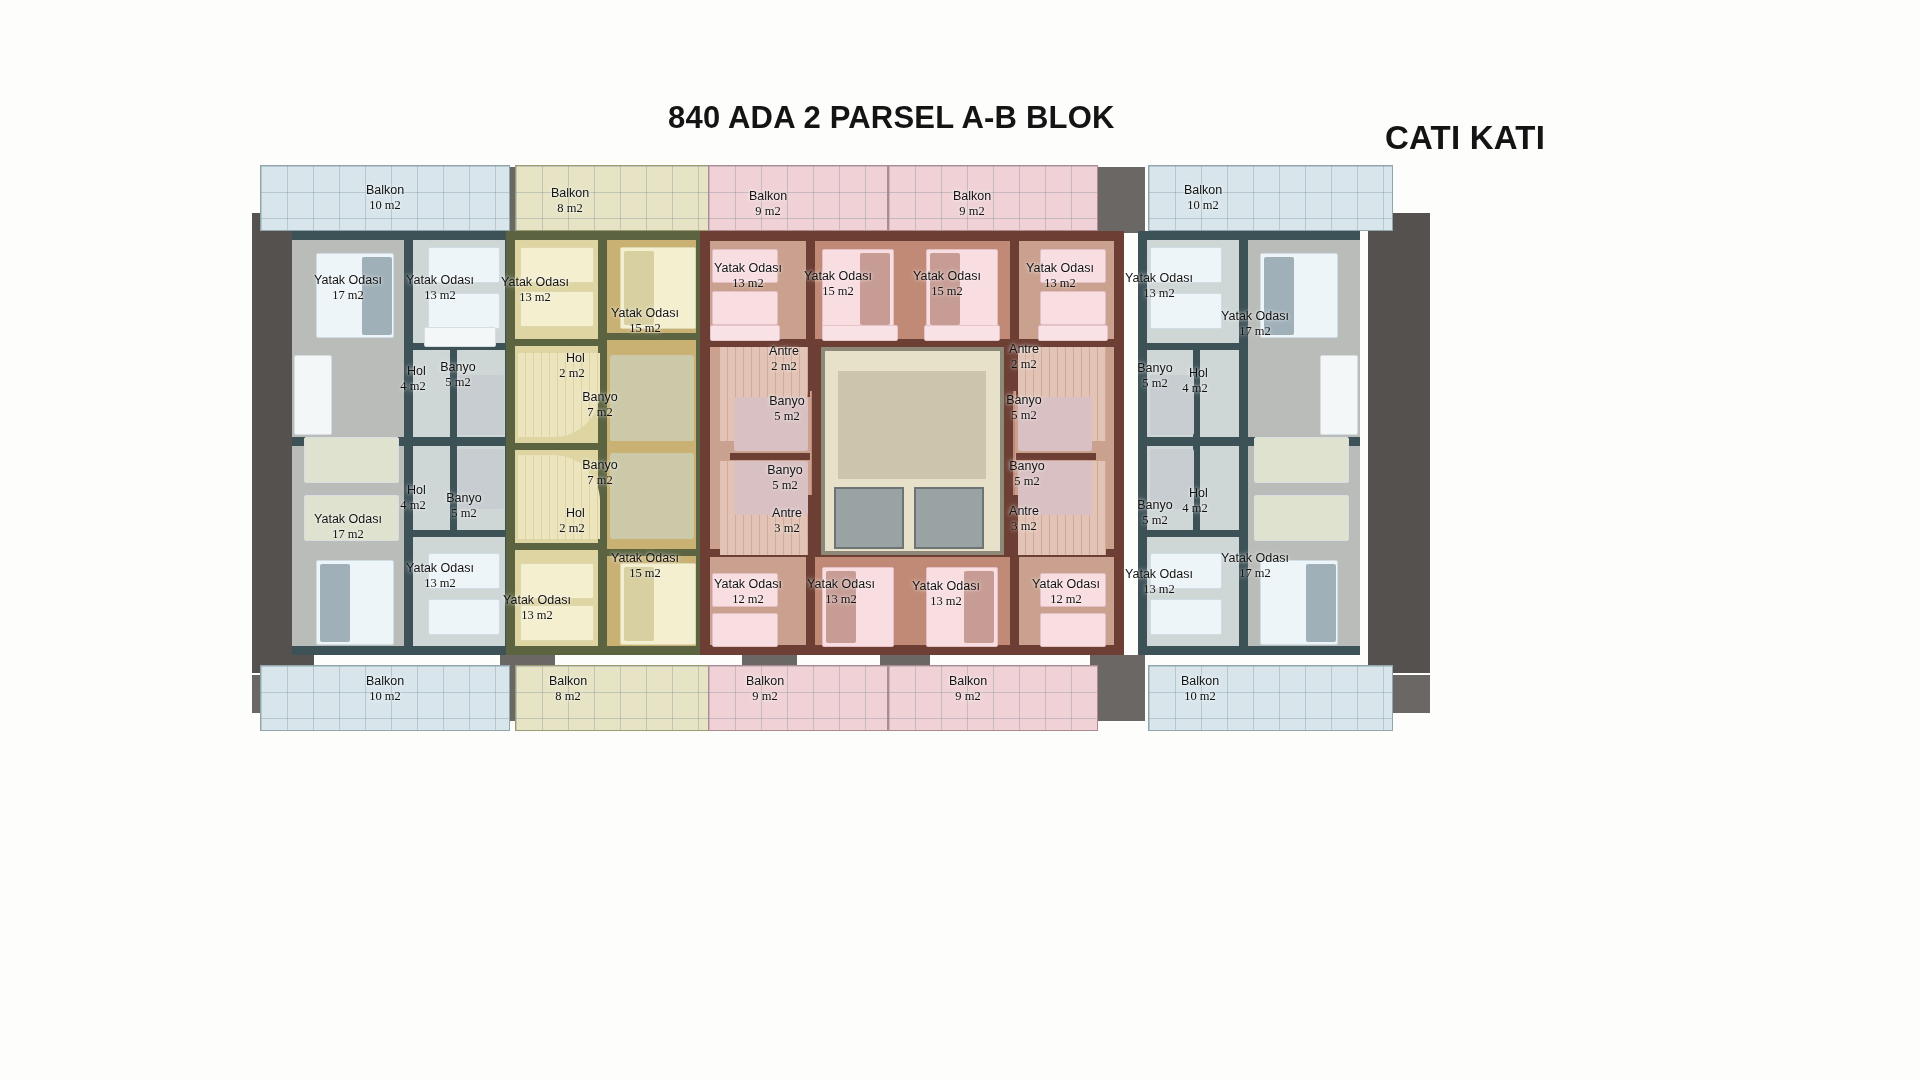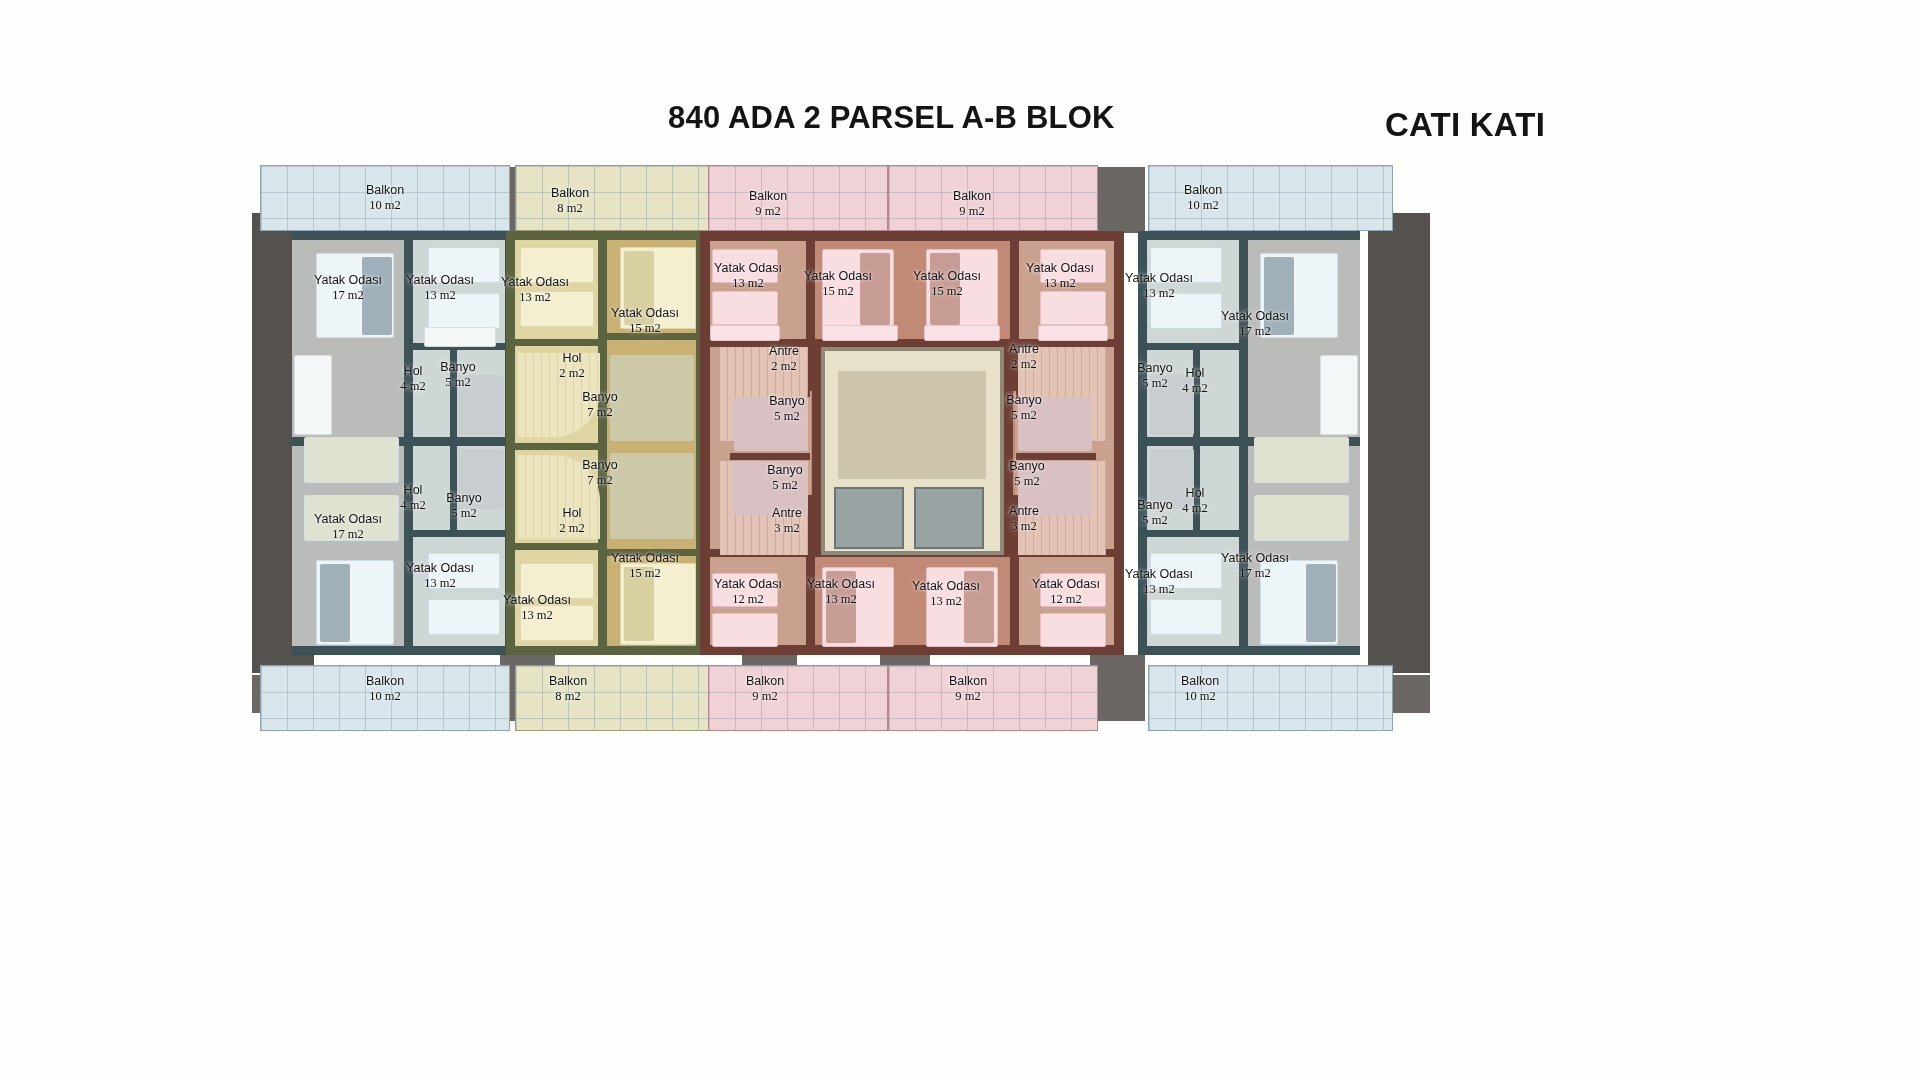--- a/index.html
+++ b/index.html
@@ -14,21 +14,21 @@
 
   
   .title{
     position:absolute;
     font-weight:600;
     color:#141414;
     letter-spacing:.2px;
     white-space:nowrap;
   }
   #main-title{left:668px;top:100px;font-size:31px;}
-  #sub-title{left:1385px;top:106px;font-size:33px;}
+  #sub-title{left:1385px;top:119px;font-size:33px;}
 
   
   #plan{
     position:absolute;left:300px;top:175px;width:1385px;height:730px;
   }
 
   
   .blk{position:absolute;box-sizing:border-box;}
 
   
@@ -88,21 +88,21 @@
     color:#121212;
     font-size:12.5px;
     line-height:14.5px;
     text-align:center;
     white-space:nowrap;
     transform:translate(-50%,-50%);
     text-shadow:0 0 3px rgba(255,255,255,.85),0 0 6px rgba(255,255,255,.6);
     pointer-events:none;
     font-weight:400;
   }
-  .lbl b{font-weight:400;display:block;}
+  .lbl b{font-weight:400;display:block;text-align:right;}
   .lbl .area{display:block;font-family:Liberation Serif, serif;}
 </style>
 </head>
 <body>
 
 <div id="stage">
 
   <div class="title" id="main-title">840 ADA 2 PARSEL A-B BLOK</div>
   <div class="title" id="sub-title">CATI KATI</div>
 

